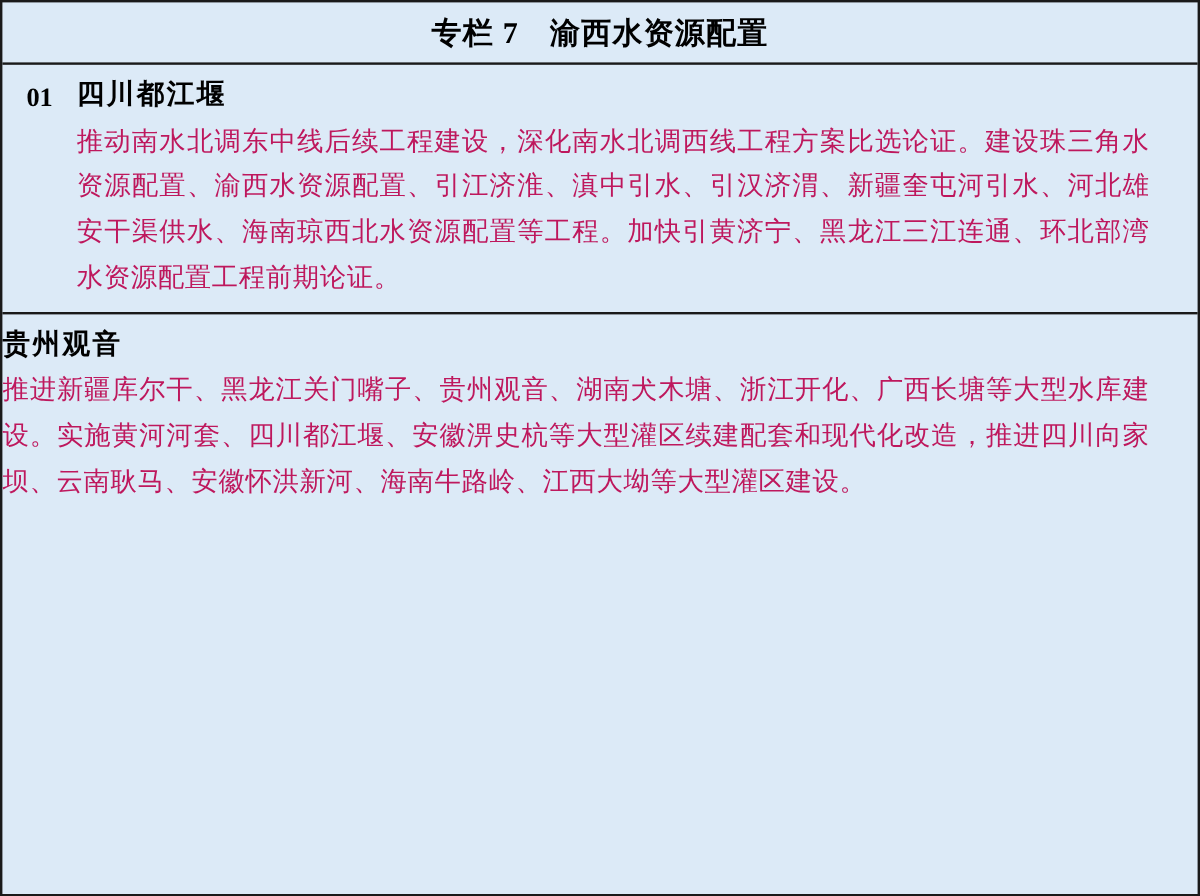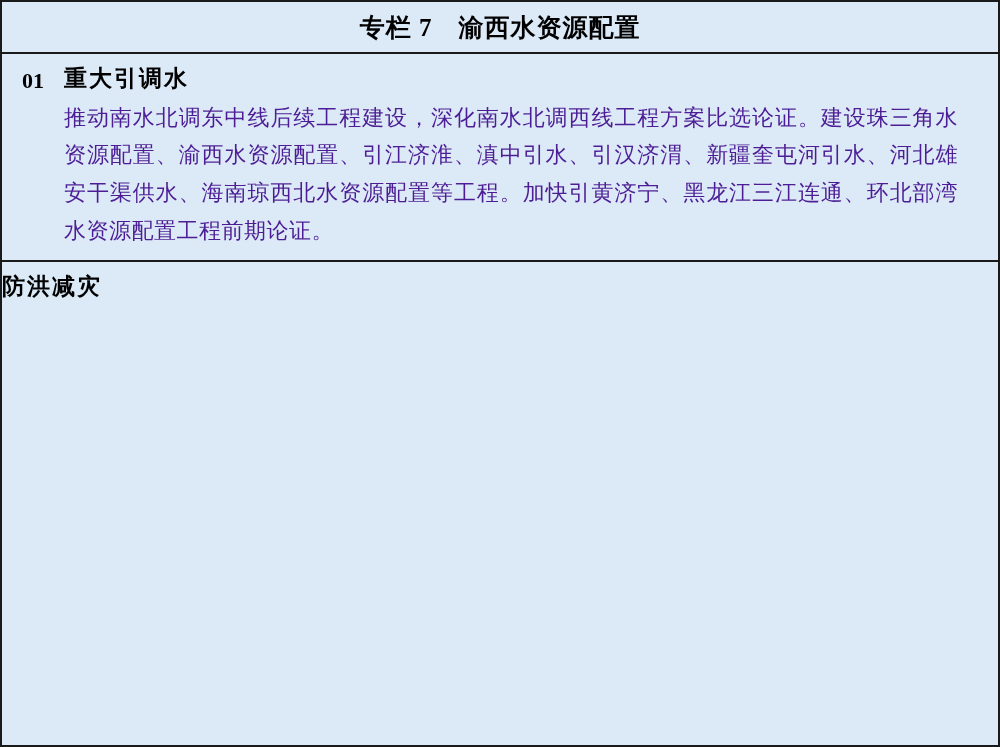--- a/index.html
+++ b/index.html
@@ -67,46 +67,47 @@
   .entry-heading {
     font-size: 23px;
     font-weight: bold;
     color: #000000;
     letter-spacing: 2px;
     line-height: 1.5;
     margin-bottom: 2px;
   }
   .entry-text {
     font-size: 22px;
-    color: #4c1d95;
+    color: #be185d;
     line-height: 1.72;
     text-align: justify;
     text-justify: inter-ideograph;
     letter-spacing: 0.5px;
   }
 </style>
 </head>
 <body>
 
 <div class="box">
 
   <div class="box-title">
     <span>专栏 7</span>
     <span class="t-sep"></span>
     <span>渝西水资源配置</span>
   </div>
 
   <div class="entry">
     <div class="entry-num">01</div>
     <div class="entry-body">
-      <div class="entry-heading">重大引调水</div>
+      <div class="entry-heading">四川都江堰</div>
       <div class="entry-text">推动南水北调东中线后续工程建设，深化南水北调西线工程方案比选论证。建设珠三角水资源配置、渝西水资源配置、引江济淮、滇中引水、引汉济渭、新疆奎屯河引水、河北雄安干渠供水、海南琼西北水资源配置等工程。加快引黄济宁、黑龙江三江连通、环北部湾水资源配置工程前期论证。</div>
     </div>
   </div>
 
   <div class="entry">
     <div class="entry-body">
-      <div class="entry-heading">防洪减灾</div>
+      <div class="entry-heading">贵州观音</div>
+      <div class="entry-text">推进新疆库尔干、黑龙江关门嘴子、贵州观音、湖南犬木塘、浙江开化、广西长塘等大型水库建设。实施黄河河套、四川都江堰、安徽淠史杭等大型灌区续建配套和现代化改造，推进四川向家坝、云南耿马、安徽怀洪新河、海南牛路岭、江西大坳等大型灌区建设。</div>
     </div>
   </div>
 
 
 </div>
 
 </body></html>

